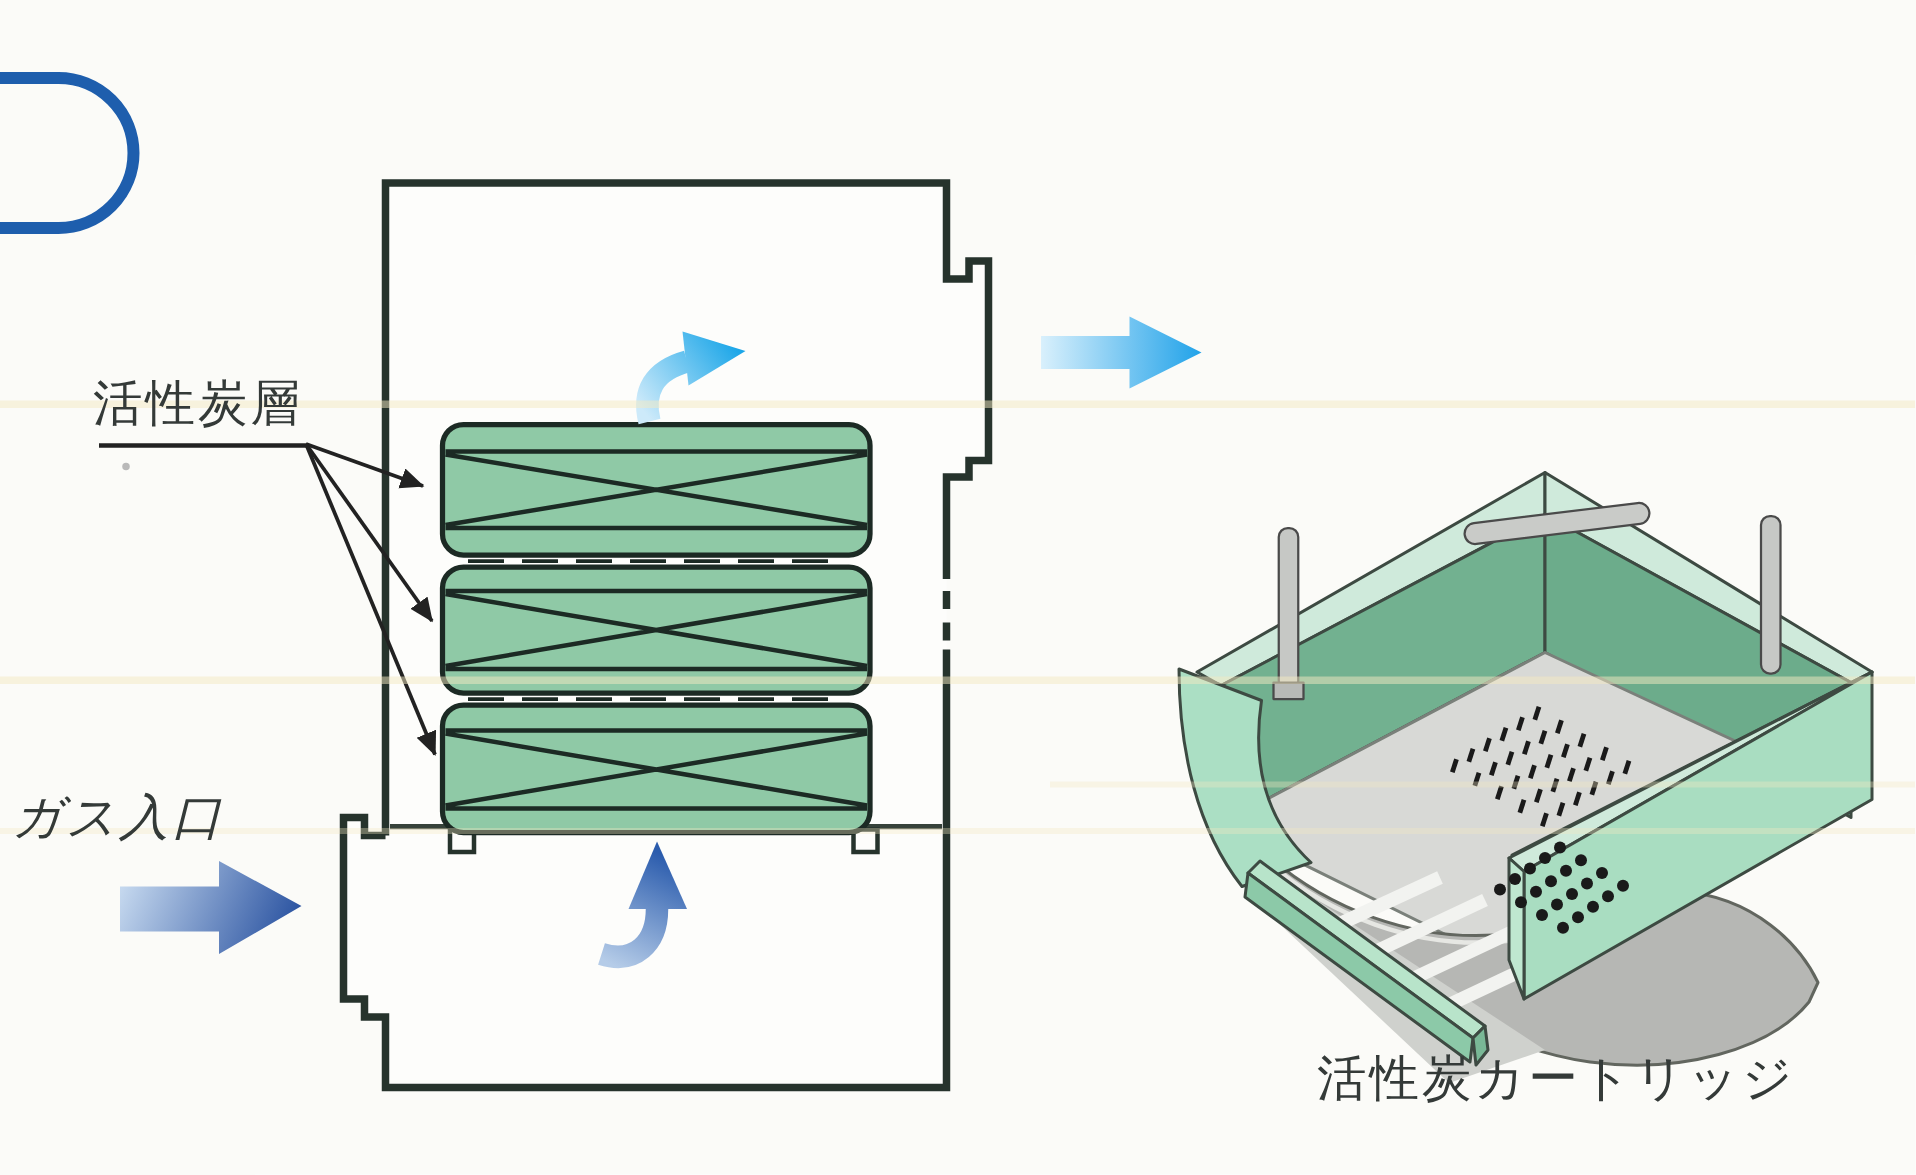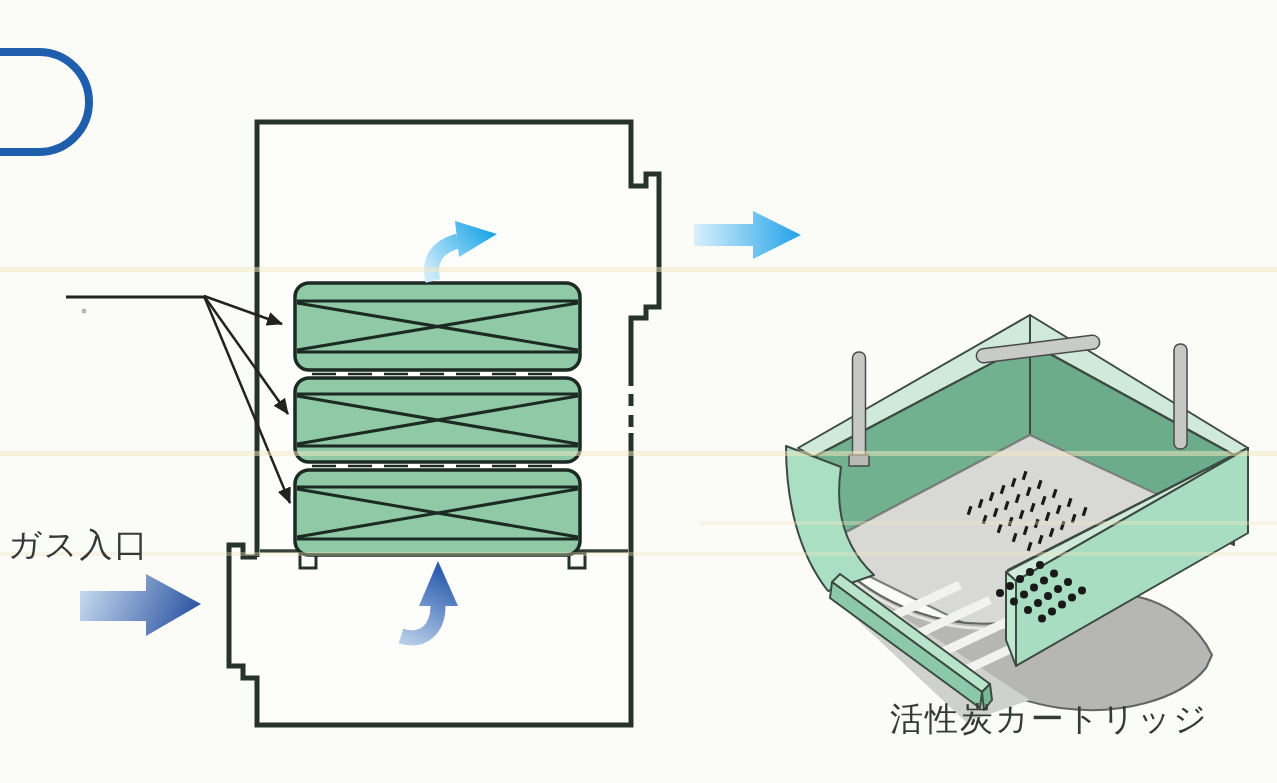--- a/index.html
+++ b/index.html
@@ -181,15 +181,16 @@
 
     <g fill="#f3e9c2">
       <rect x="0" y="267" width="1277" height="5" opacity="0.5"></rect>
       <rect x="0" y="451" width="1277" height="5" opacity="0.5"></rect>
       <rect x="700" y="521" width="577" height="4" opacity="0.35"></rect>
       <rect x="0" y="552" width="1277" height="4" opacity="0.35"></rect>
     </g>
     <circle cx="84" cy="311" r="2.5" fill="#b9b9b9"></circle>
   </svg>
 
-  <div class="jp-label" style="left:8px;top:527px;">ガス入口</div>
-  <div class="jp-label" style="left:878px;top:701px;margin-left:12px;">活性炭カートリッジ</div>
+  <div class="jp-label" style="left:62px;top:251px;">活性炭層</div>
+  <div class="jp-label" style="left:8px;top:527px;font-style:italic;">ガス入口</div>
+  <div class="jp-label" style="left:878px;top:701px;">活性炭カートリッジ</div>
 </div>
 
 </body></html>

